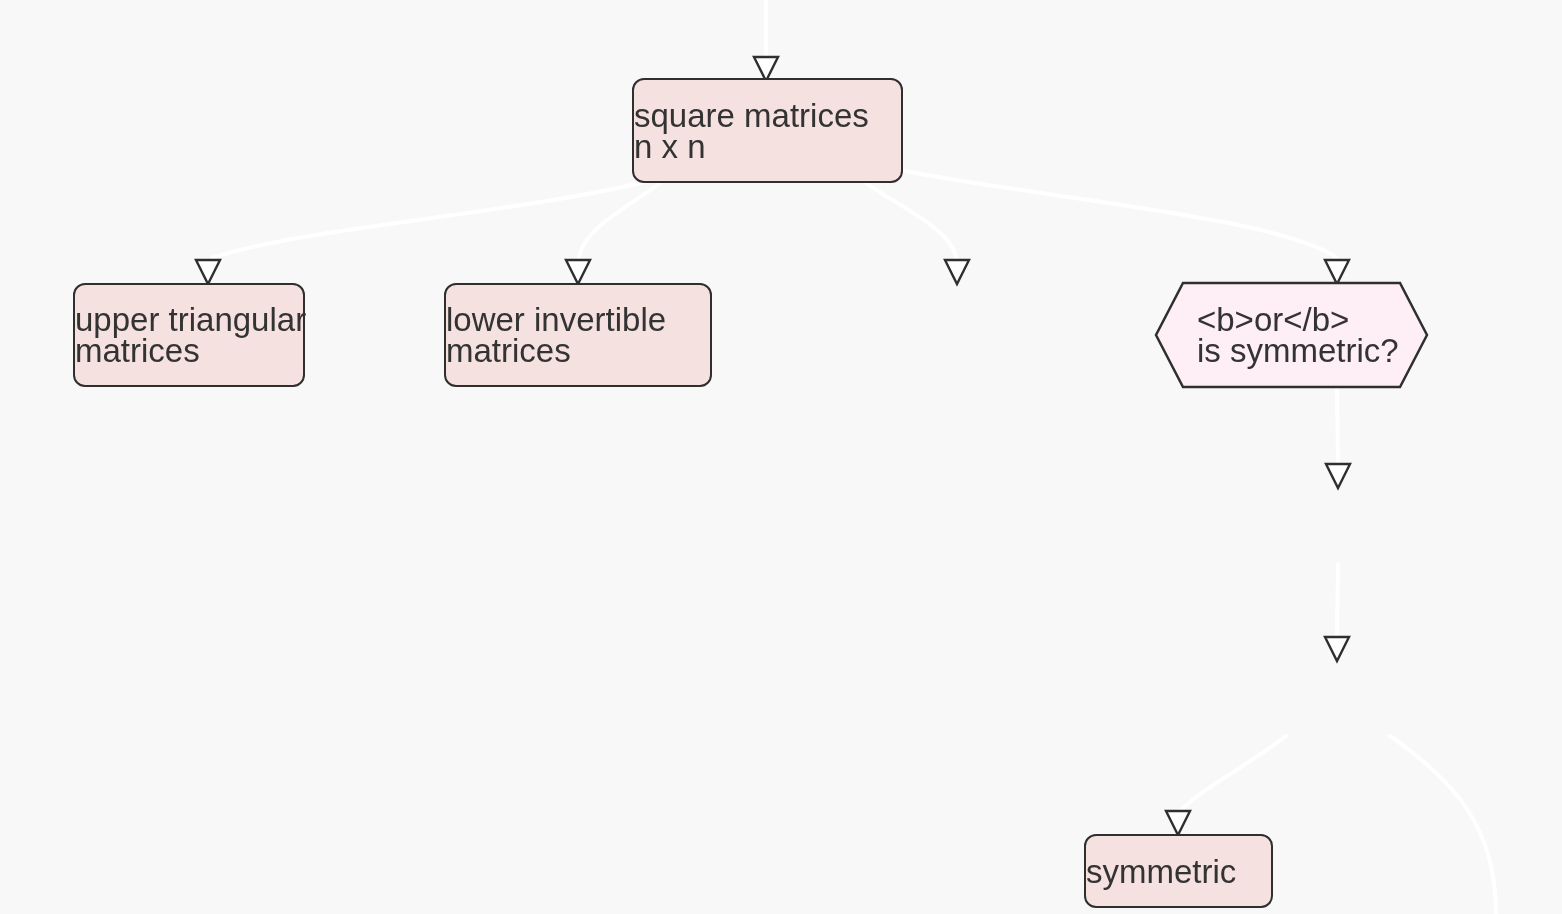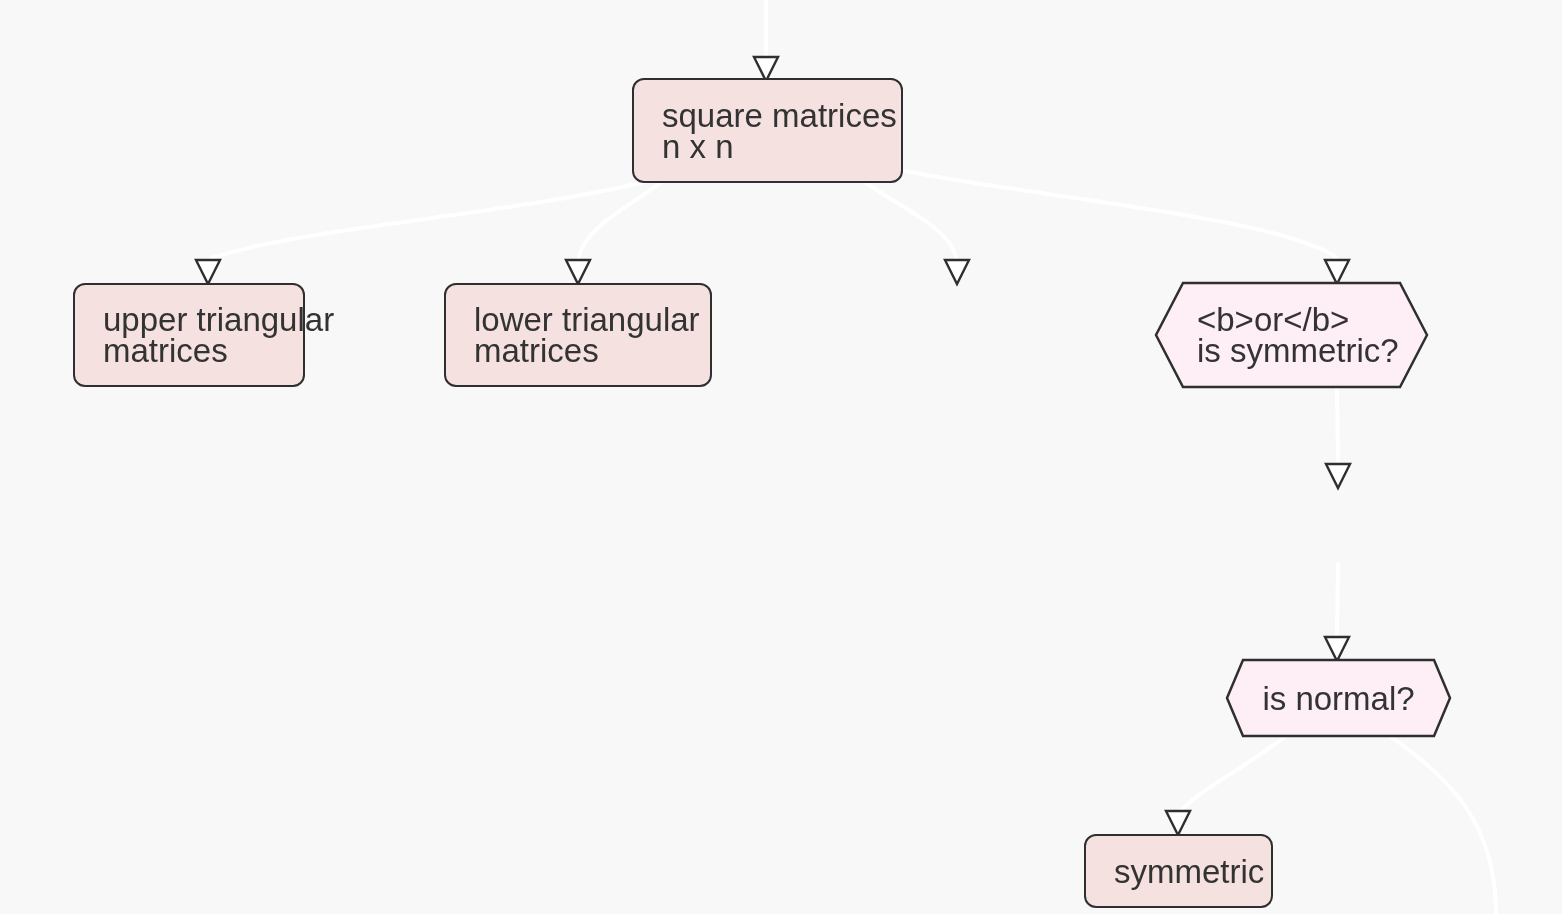--- a/index.html
+++ b/index.html
@@ -65,21 +65,21 @@
   }
   .label {
     position: absolute;
     left: 0; top: 0; right: 0; bottom: 0;
     display: flex;
     flex-direction: column;
     justify-content: center;
     align-items: flex-start;
     white-space: nowrap;
   }
-  .node.rect .label { padding-left: 28px; }
+  .node.rect .label { padding-left: 0; }
   .label.hex-pad { padding-left: 41px; }
   .label.center { align-items: center; padding-left: 0; }
 </style>
 </head>
 <body>
 
 <div class="canvas">
 
   <svg class="edge-layer" viewBox="0 0 1562 914">
     <path class="edge" d="M766,0 L766,56"></path>
@@ -111,45 +111,37 @@
 
   <div class="node rect" style="left:73px; top:283px; width:232px; height:104px;">
     <div class="label">
       <span>upper triangular</span>
       <span>matrices</span>
     </div>
   </div>
 
   <div class="node rect" style="left:444px; top:283px; width:268px; height:104px;">
     <div class="label">
-      <span>lower triangular</span>
+      <span>lower invertible</span>
       <span>matrices</span>
     </div>
   </div>
 
 
   <div class="node hex" style="left:1156px; top:283px; width:271px; height:104px;">
     <svg class="hex-shape" width="271" height="104" viewBox="0 0 271 104">
       <polygon points="27,0 244,0 271,52 244,104 27,104 0,52"></polygon>
     </svg>
     <div class="label hex-pad">
       <span>&lt;b&gt;or&lt;/b&gt;</span>
       <span>is symmetric?</span>
     </div>
   </div>
 
 
-  <div class="node hex" style="left:1227px; top:660px; width:223px; height:76px;">
-    <svg class="hex-shape" width="223" height="76" viewBox="0 0 223 76">
-      <polygon points="16,0 207,0 223,38 207,76 16,76 0,38"></polygon>
-    </svg>
-    <div class="label center">
-      <span>is normal?</span>
-    </div>
-  </div>
 
   <div class="node rect" style="left:1084px; top:834px; width:189px; height:74px;">
     <div class="label">
       <span>symmetric</span>
     </div>
   </div>
 
 </div>
 
 </body></html>

